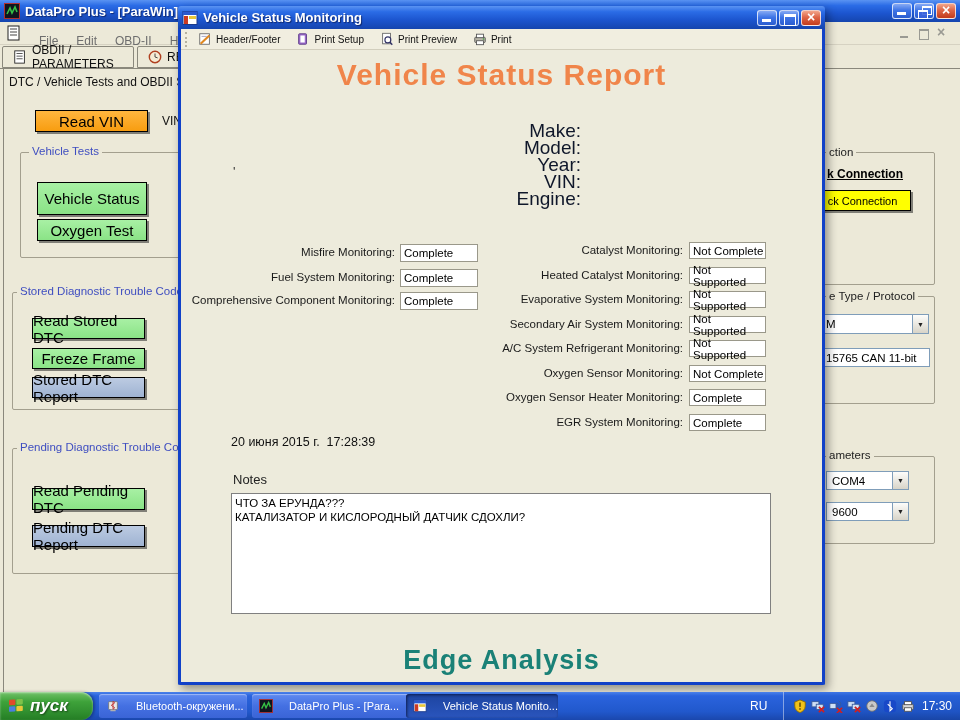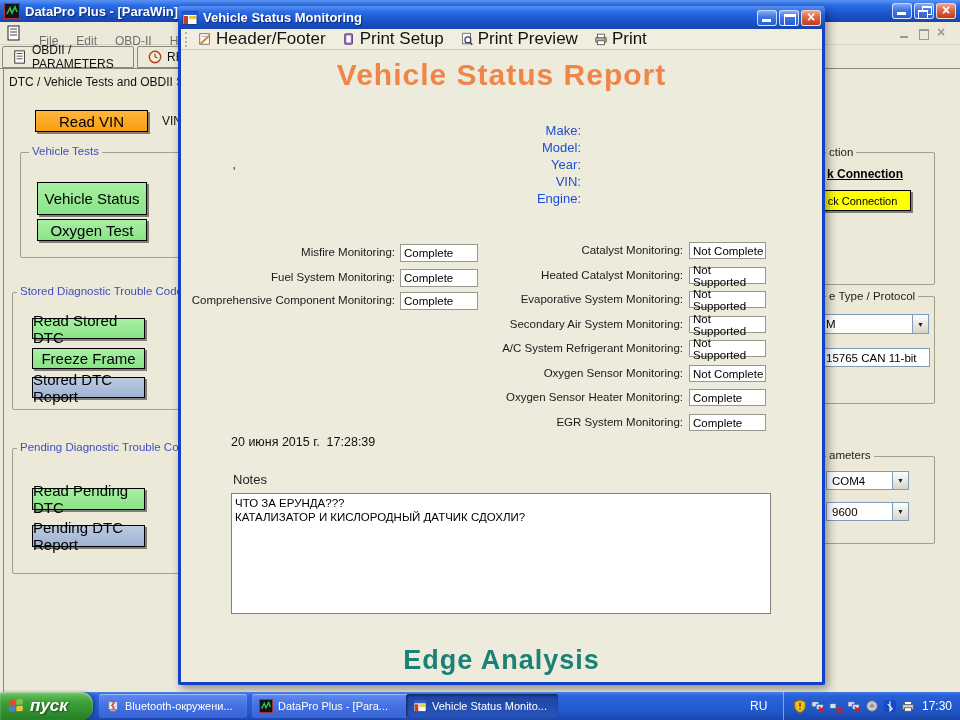--- a/index.html
+++ b/index.html
@@ -82,29 +82,29 @@
 
   
   .dialog { position:absolute; left:178px; top:6px; width:647px; height:679px;
     border:3px solid #1141c8; border-top:none; border-radius:4px 4px 2px 2px;
     background:var(--report-bg); z-index:50; box-shadow:3px 4px 10px rgba(0,0,0,.4); }
   .dialog .titlebar { border-radius:3px 3px 0 0; height:23px; left:-3px; right:-3px; top:0; }
   .dlg-toolbar { position:absolute; left:0; right:0; top:23px; height:21px;
     background:#f1eee0; border-bottom:1px solid #d2cebd; display:flex; align-items:center;
     padding-left:4px; gap:16px; }
   .drag-handle { width:3px; height:15px; border-left:2px dotted #b6b2a0; margin-right:4px; }
-  .tool-item { display:flex; align-items:center; gap:4px; font-size:17px; color:#111; }
+  .tool-item { display:flex; align-items:center; gap:4px; font-size:10px; color:#111; }
 
   .report { position:absolute; left:0; top:44px; right:0; bottom:0; background:var(--report-bg); }
 
   .report-title { position:absolute; left:0; right:0; top:8px; text-align:center;
     font-size:30px; font-weight:bold; color:var(--accent-orange); letter-spacing:1px; }
   .stray { position:absolute; left:52px; top:114px; font-size:13px; color:#333; }
   .veh-fields { position:absolute; left:150px; width:250px; top:73px; text-align:right;
-    font-size:13px; color:#1d4ed8; line-height:16.9px; }
+    font-size:19px; color:#0f172a; line-height:16.9px; }
   .mon-row { position:absolute; left:0; width:647px; height:20px; }
   .mon-label { position:absolute; top:2px; font-size:11.5px; color:#1a1a1a; text-align:right; white-space:nowrap; }
   .mon-field { position:absolute; background:#fff; border:1px solid #9a988a;
     font-size:11.5px; color:#000; display:flex; align-items:center; padding-left:3px; }
   .lrow .mon-label { left:0; width:214px; }
   .lrow .mon-field { left:219px; width:78px; height:18px; }
   .rrow .mon-label { left:252px; width:250px; }
   .rrow .mon-field { left:508px; width:77px; height:17px; }
 
   .timestamp { position:absolute; left:50px; top:385px; font-size:12.5px; color:#111; white-space:pre; }
@@ -121,21 +121,21 @@
     background:linear-gradient(180deg,#4b82ea 0%,#2a63dd 14%,#2158cc 70%,#1a47ad 100%); }
   .start-btn { position:absolute; left:0; top:0; width:93px; height:28px;
     background:linear-gradient(180deg,#71c268 0%,#3ea23a 35%,#2f8d2e 75%,#247d24 100%);
     border-radius:0 12px 12px 0; display:flex; align-items:center; gap:6px; padding-left:8px;
     box-shadow:inset 0 1px 2px rgba(255,255,255,.5), 2px 0 3px rgba(0,0,0,.3); }
   .start-label { color:#fff; font-weight:bold; font-style:italic; font-size:17px;
     text-shadow:1px 1px 2px rgba(0,0,0,.5); }
   .task-item { position:absolute; top:2px; height:24px; border-radius:3px;
     background:linear-gradient(180deg,#5f8af0 0%,#4470e2 50%,#3a64d6 100%);
     box-shadow:inset 0 1px 1px rgba(255,255,255,.4);
-    display:flex; align-items:center; gap:5px; padding:0 7px;
+    display:flex; align-items:center; gap:16px; padding:0 7px;
     color:#fff; font-size:11px; white-space:nowrap; overflow:hidden; }
   .task-item.active { background:linear-gradient(180deg,#1d44a0 0%,#2a55bd 100%);
     box-shadow:inset 1px 1px 3px rgba(0,0,20,.6); }
   .lang-ind { position:absolute; left:750px; top:0; height:28px; display:flex; align-items:center;
     color:#fff; font-size:12px; }
   .tray { position:absolute; left:783px; top:0; right:0; height:28px;
     background:linear-gradient(180deg,#3f76e6 0%,#2760d6 14%,#1f54c4 70%,#1845a6 100%);
     border-left:1px solid rgba(255,255,255,.45); display:flex; align-items:center; gap:2px; padding-left:8px; }
   .tray-icon { width:16px; height:16px; display:flex; align-items:center; justify-content:center; }
   .tray-clock { color:#fff; font-size:12px; margin-left:4px; }

